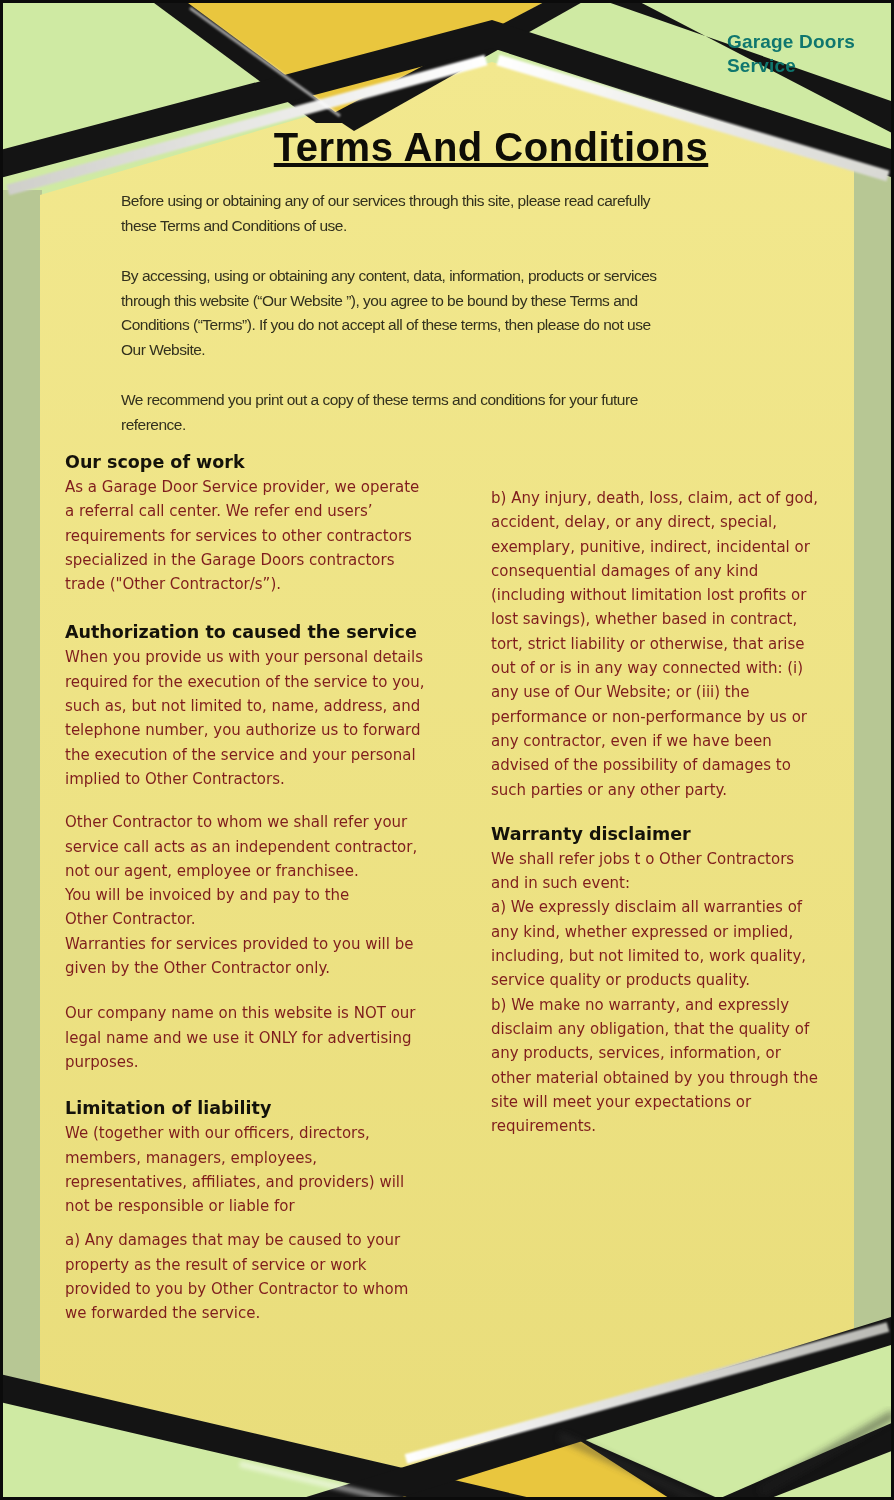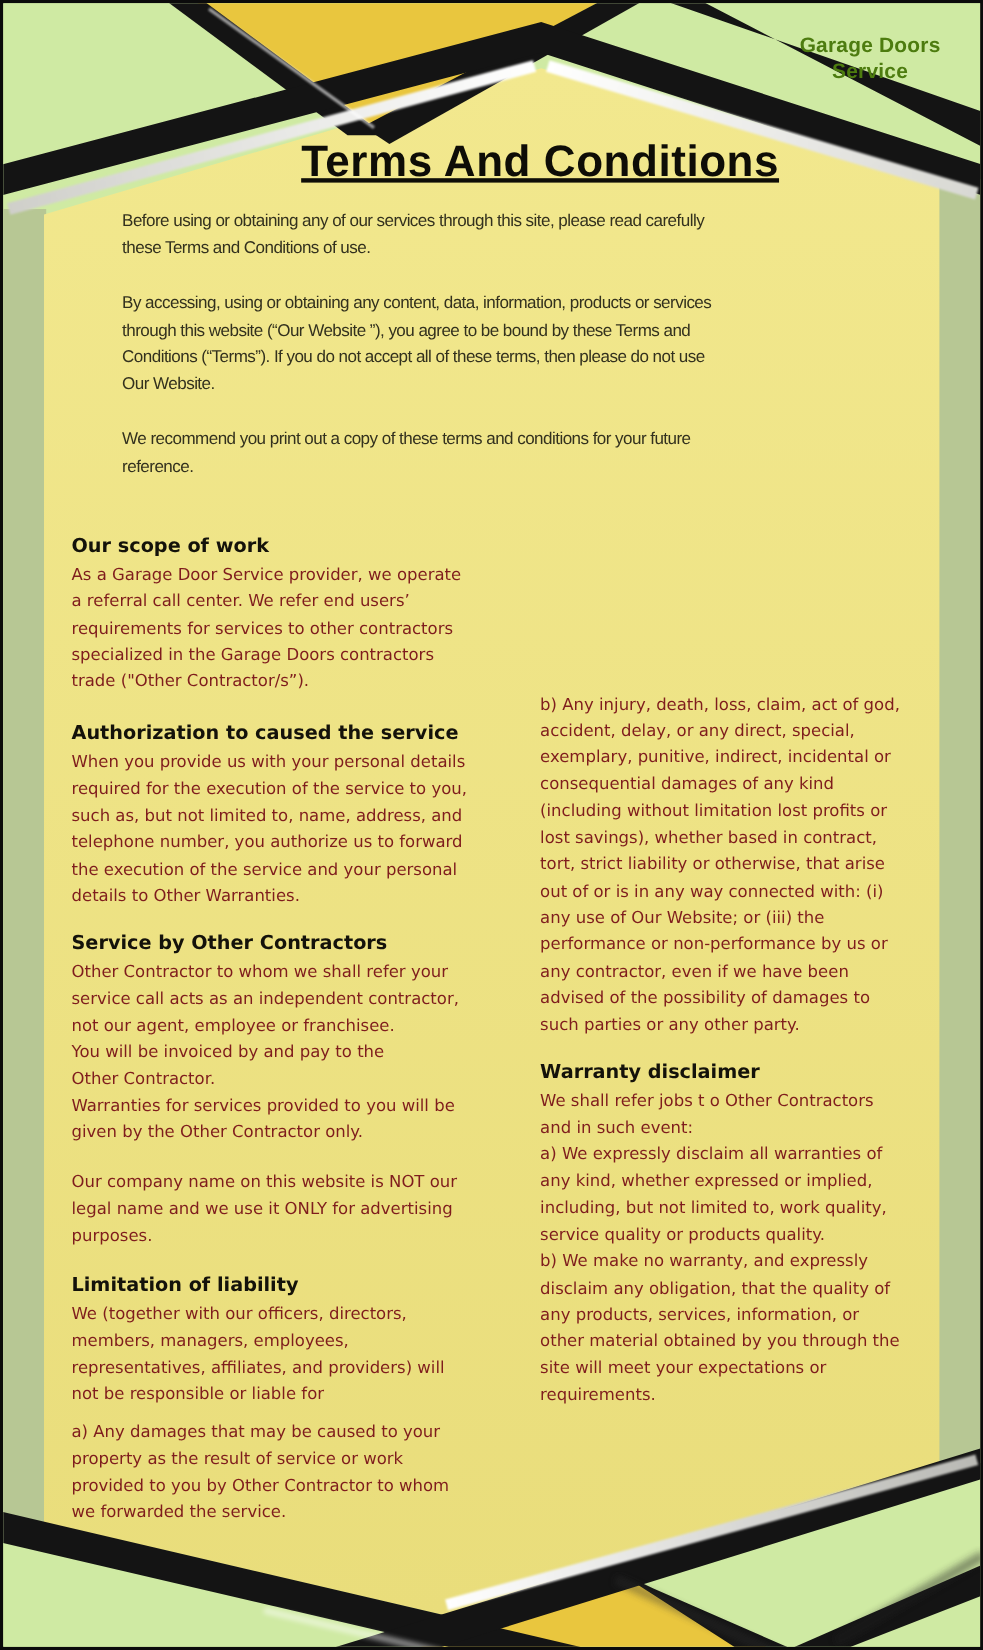--- a/index.html
+++ b/index.html
@@ -10,46 +10,45 @@
     box-sizing:border-box;
     border:3px solid #0b0b0b;
     overflow:hidden;
     background:#cfeaa3;
     font-family:"DejaVu Sans", sans-serif;
   }
   #deco{position:absolute;left:-3px;top:-3px;z-index:0;}
   .txt{position:absolute;z-index:2;}
   .brand{
     top:27px;right:36px;
-    text-align:center;
+    text-align:left;
     font:bold 19px/24px "Liberation Sans", sans-serif;
-    color:#4d7c0f;
+    color:#0f766e;
     white-space:pre-line;
     letter-spacing:.2px;
   }
   .title{
     top:122px;left:calc(50% + 44px);
     transform:translateX(-50%);
     font:bold 40px/44px "Liberation Sans", sans-serif;
     letter-spacing:.5px;
     color:#0e0d07;
     white-space:nowrap;
     text-decoration:underline;
   }
   .intro{
-    left:108px;top:186px;width:700px;
+    left:118px;top:186px;width:700px;
     font:15.5px/24.5px "Liberation Sans", sans-serif;
     letter-spacing:-.5px;
     color:#33311e;
   }
   .intro p{margin:0 0 26px 0;white-space:pre-line;}
   .cols{
-    left:62px;top:481px;width:792px;
+    left:62px;top:446px;width:792px;
     display:flex;
-    align-items:center;
   }
   .col-left{width:404px;}
   .col-right{width:364px;margin-left:22px;}
   .sec h3{
     margin:0;
     font:bold 17.5px/26px "DejaVu Sans", sans-serif;
     color:#14120a;
   }
   .sec p{
     margin:0;
@@ -148,24 +147,23 @@
 specialized in the Garage Doors contractors
 trade ("Other Contractor/s”).</p>
       </div>
       <div class="sec" style="margin-top:23px">
         <h3>Authorization to caused the service</h3>
         <p>When you provide us with your personal details
 required for the execution of the service to you,
 such as, but not limited to, name, address, and
 telephone number, you authorize us to forward
 the execution of the service and your personal
-details to Other Warranties.</p>
+implied to Other Contractors.</p>
       </div>
       <div class="sec" style="margin-top:19px">
-        <h3>Service by Other Contractors</h3>
         <p>Other Contractor to whom we shall refer your
 service call acts as an independent contractor,
 not our agent, employee or franchisee.
 You will be invoiced by and pay to the
 Other Contractor.
 Warranties for services provided to you will be
 given by the Other Contractor only.</p>
       </div>
       <div class="sec" style="margin-top:21px">
         <p>Our company name on this website is NOT our

